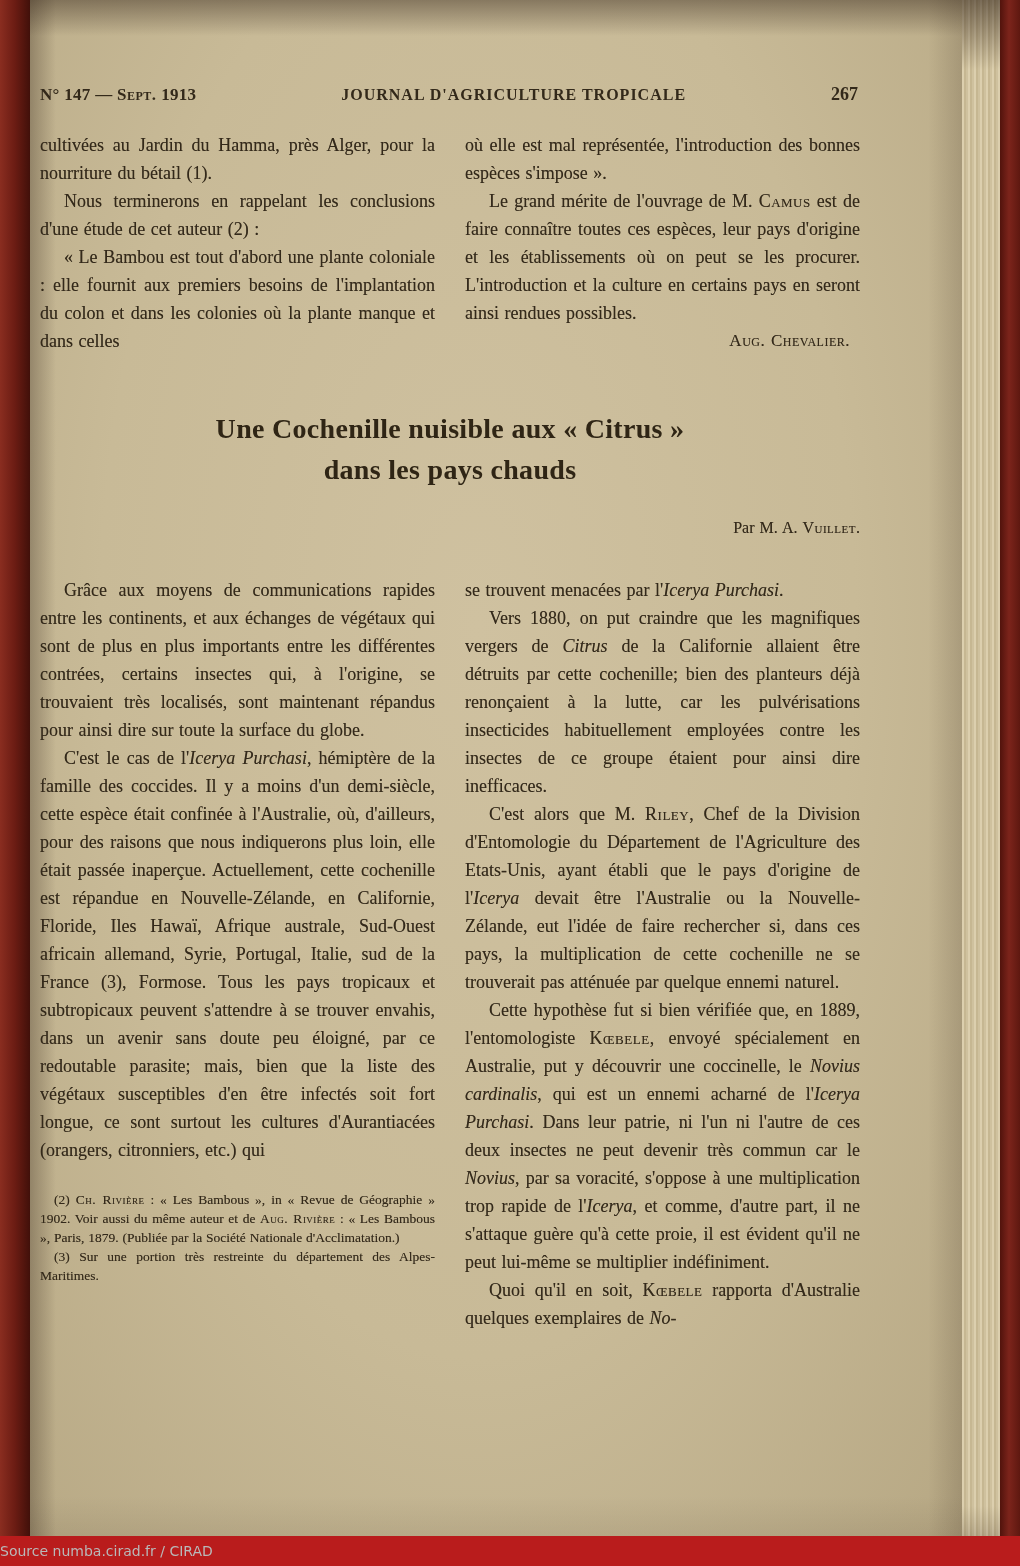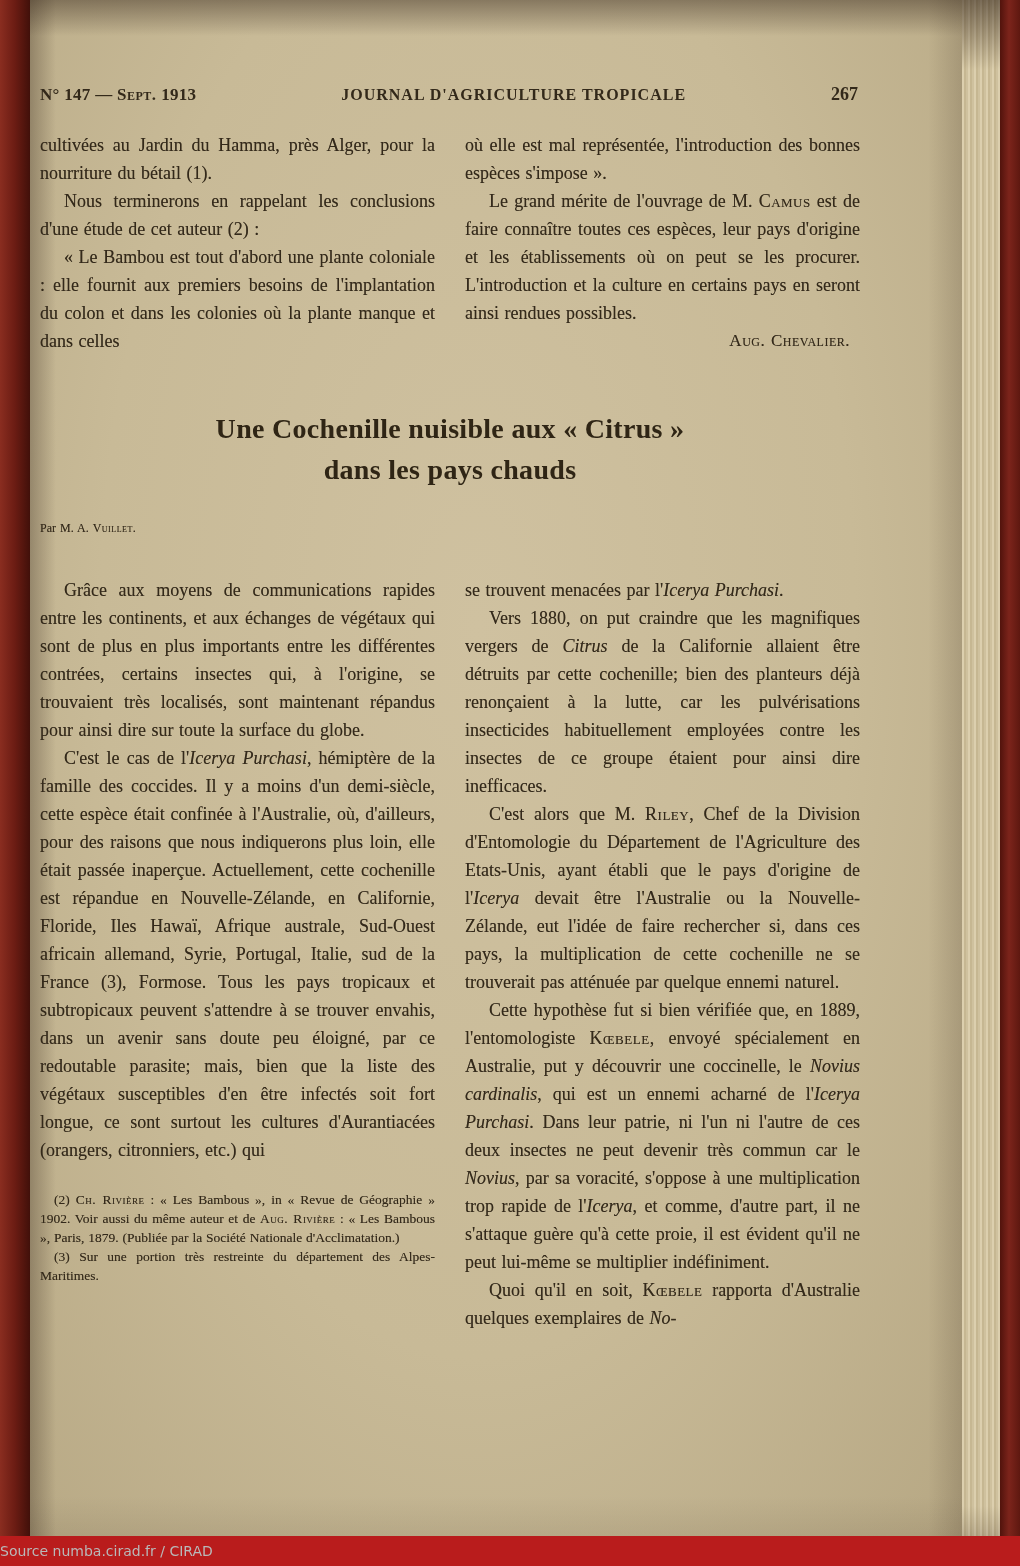--- a/index.html
+++ b/index.html
@@ -61,21 +61,21 @@
   i{font-style:italic;}
   .sc{font-variant:small-caps;letter-spacing:.5px;}
 
   .signature{text-align:right;text-indent:0;padding-right:10px;font-size:17px;}
 
   
   .article-title{
     text-align:center;font-size:28px;line-height:1.45;font-weight:bold;
     margin:54px 0 8px;color:#2f2515;letter-spacing:.3px;
   }
-  .byline{text-align:left;text-indent:0;font-size:12px;margin-top:24px;}
+  .byline{text-align:right;text-indent:0;font-size:16px;margin-top:24px;}
 
   .article-body{margin-top:34px;}
 
   .footnotes{margin-top:26px;}
   .footnotes p{font-size:13.5px;line-height:19px;text-indent:14px;word-spacing:.5px;}
 
   
   .footer-bar{
     position:absolute;left:0;right:0;bottom:0;height:30px;z-index:5;
     background:#b91c1c;color:#b9b9b9;

